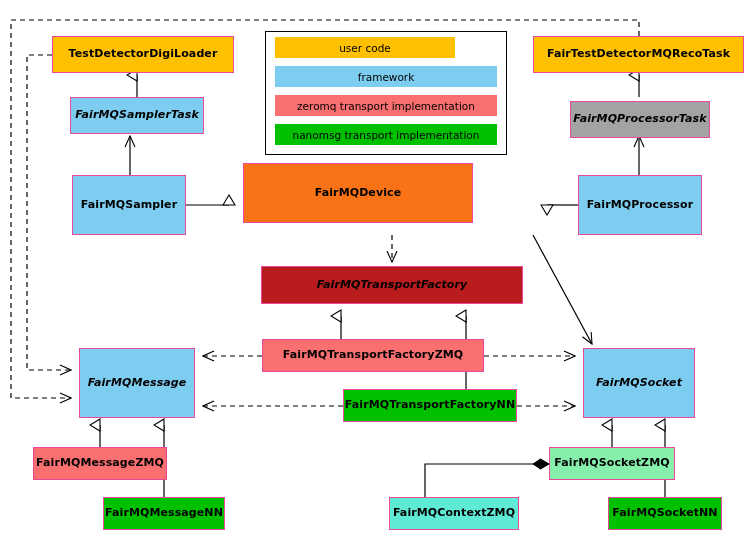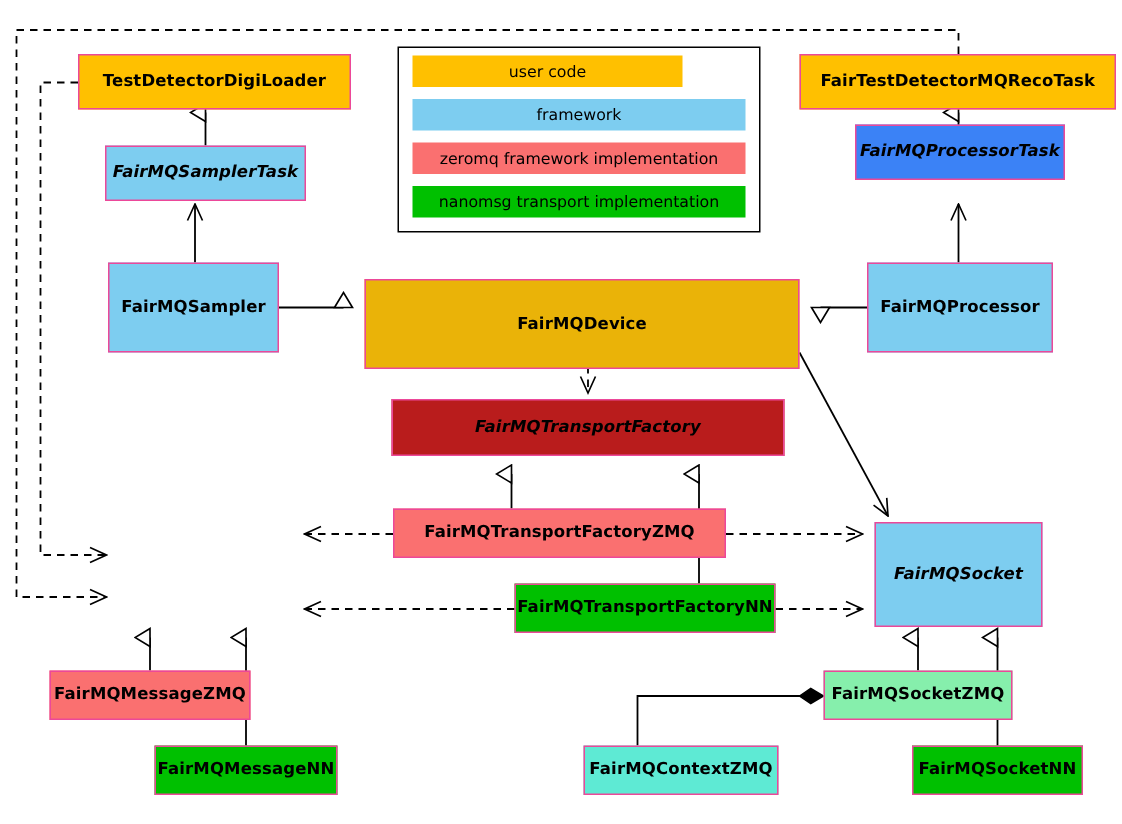--- a/index.html
+++ b/index.html
@@ -126,46 +126,47 @@
 
   <div class="legend-box" style="left:265px; top:31px; width:242px; height:124px;">
   </div>
   <div class="legend-row" style="left:275px; top:37px; width:180px; height:21px; background:#ffc000; z-index:4;">
     <span>user code</span>
   </div>
   <div class="legend-row" style="left:275px; top:66px; width:222px; height:21px; background:#7dcdf0; z-index:4;">
     <span>framework</span>
   </div>
   <div class="legend-row" style="left:275px; top:95px; width:222px; height:21px; background:#fa7070; z-index:4;">
-    <span>zeromq framework implementation</span>
+    <span>zeromq transport implementation</span>
   </div>
   <div class="legend-row" style="left:275px; top:124px; width:222px; height:21px; background:#00c000; z-index:4;">
     <span>nanomsg transport implementation</span>
   </div>
 
   <div class="node" style="left:52px; top:36px; width:182px; height:37px; background:#ffc000;">TestDetectorDigiLoader</div>
 
   <div class="node abstract" style="left:70px; top:97px; width:134px; height:37px; background:#7dcdf0;">FairMQSamplerTask</div>
 
   <div class="node" style="left:72px; top:175px; width:114px; height:60px; background:#7dcdf0;">FairMQSampler</div>
 
-  <div class="node" style="left:243px; top:186px; width:290px; height:60px; background:#eab308;">FairMQDevice</div>
+  <div class="node" style="left:243px; top:163px; width:230px; height:60px; background:#f97316;">FairMQDevice</div>
 
   <div class="node" style="left:578px; top:175px; width:124px; height:60px; background:#7dcdf0;">FairMQProcessor</div>
 
   <div class="node" style="left:533px; top:36px; width:211px; height:37px; background:#ffc000;">FairTestDetectorMQRecoTask</div>
 
-  <div class="node abstract" style="left:570px; top:83px; width:140px; height:37px; background:#3b82f6;">FairMQProcessorTask</div>
+  <div class="node abstract" style="left:570px; top:101px; width:140px; height:37px; background:#a3a3a3;">FairMQProcessorTask</div>
 
   <div class="node abstract" style="left:261px; top:266px; width:262px; height:38px; background:#b91c1c;">FairMQTransportFactory</div>
 
   <div class="node" style="left:262px; top:339px; width:222px; height:33px; background:#fa7070;">FairMQTransportFactoryZMQ</div>
 
   <div class="node" style="left:343px; top:389px; width:174px; height:33px; background:#00c000;">FairMQTransportFactoryNN</div>
 
+  <div class="node abstract" style="left:79px; top:348px; width:116px; height:70px; background:#7dcdf0;">FairMQMessage</div>
 
   <div class="node abstract" style="left:583px; top:348px; width:112px; height:70px; background:#7dcdf0;">FairMQSocket</div>
 
   <div class="node" style="left:33px; top:447px; width:134px; height:33px; background:#fa7070;">FairMQMessageZMQ</div>
 
   <div class="node" style="left:103px; top:497px; width:122px; height:33px; background:#00c000;">FairMQMessageNN</div>
 
   <div class="node" style="left:549px; top:447px; width:126px; height:33px; background:#86efac;">FairMQSocketZMQ</div>
 
   <div class="node" style="left:389px; top:497px; width:130px; height:33px; background:#5eead4;">FairMQContextZMQ</div>

